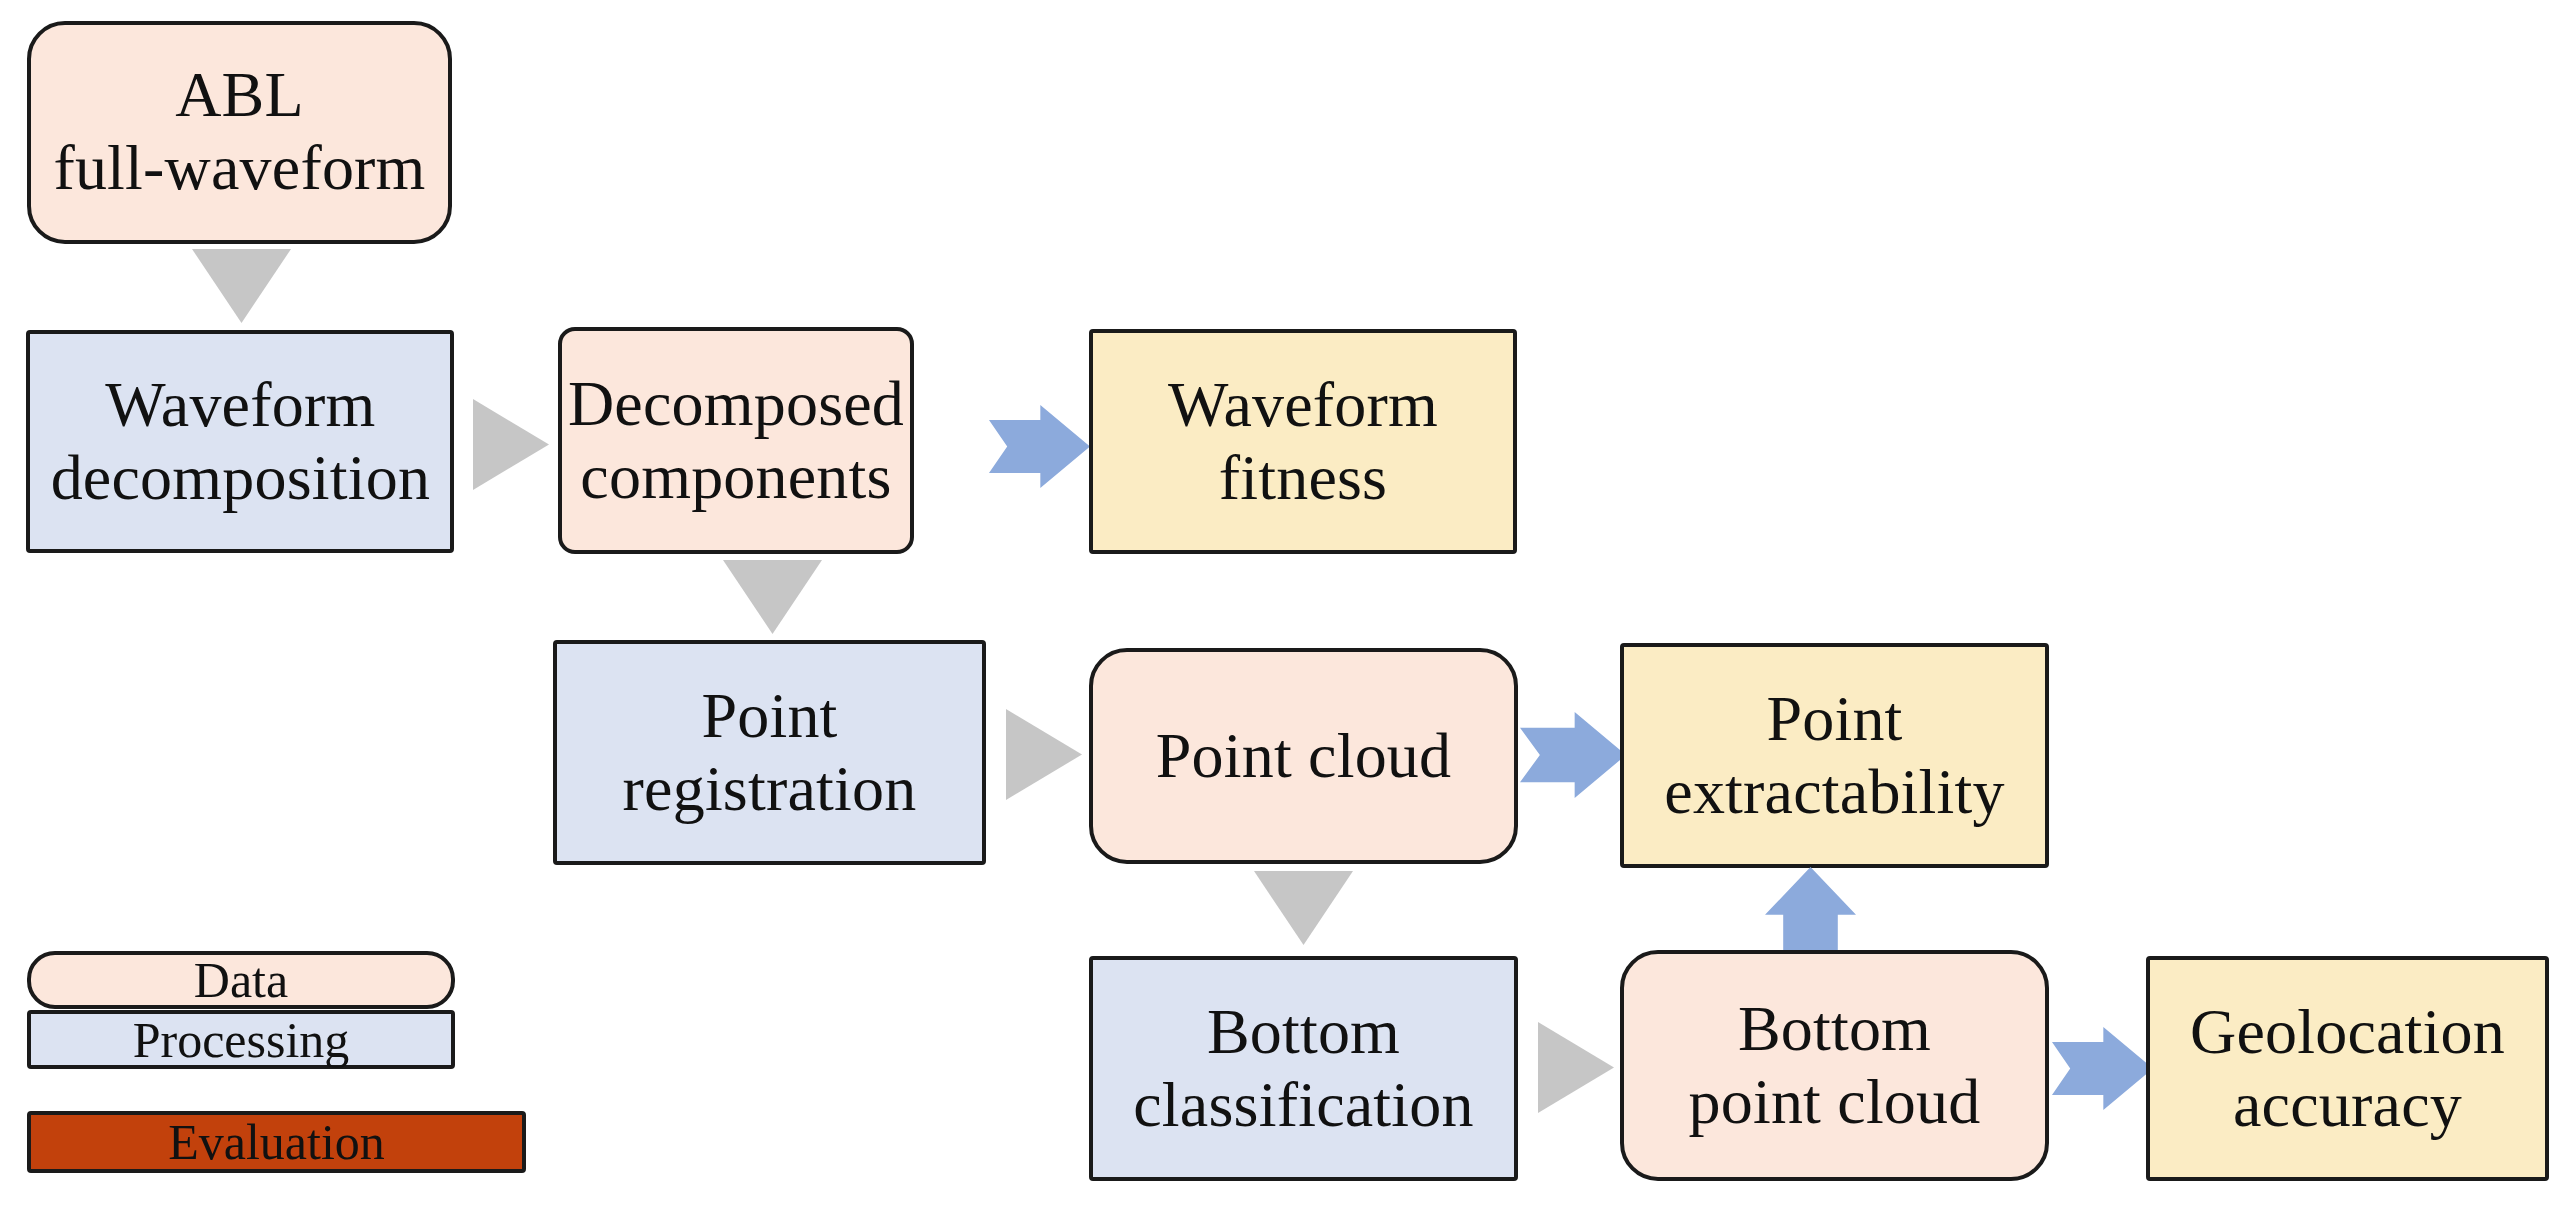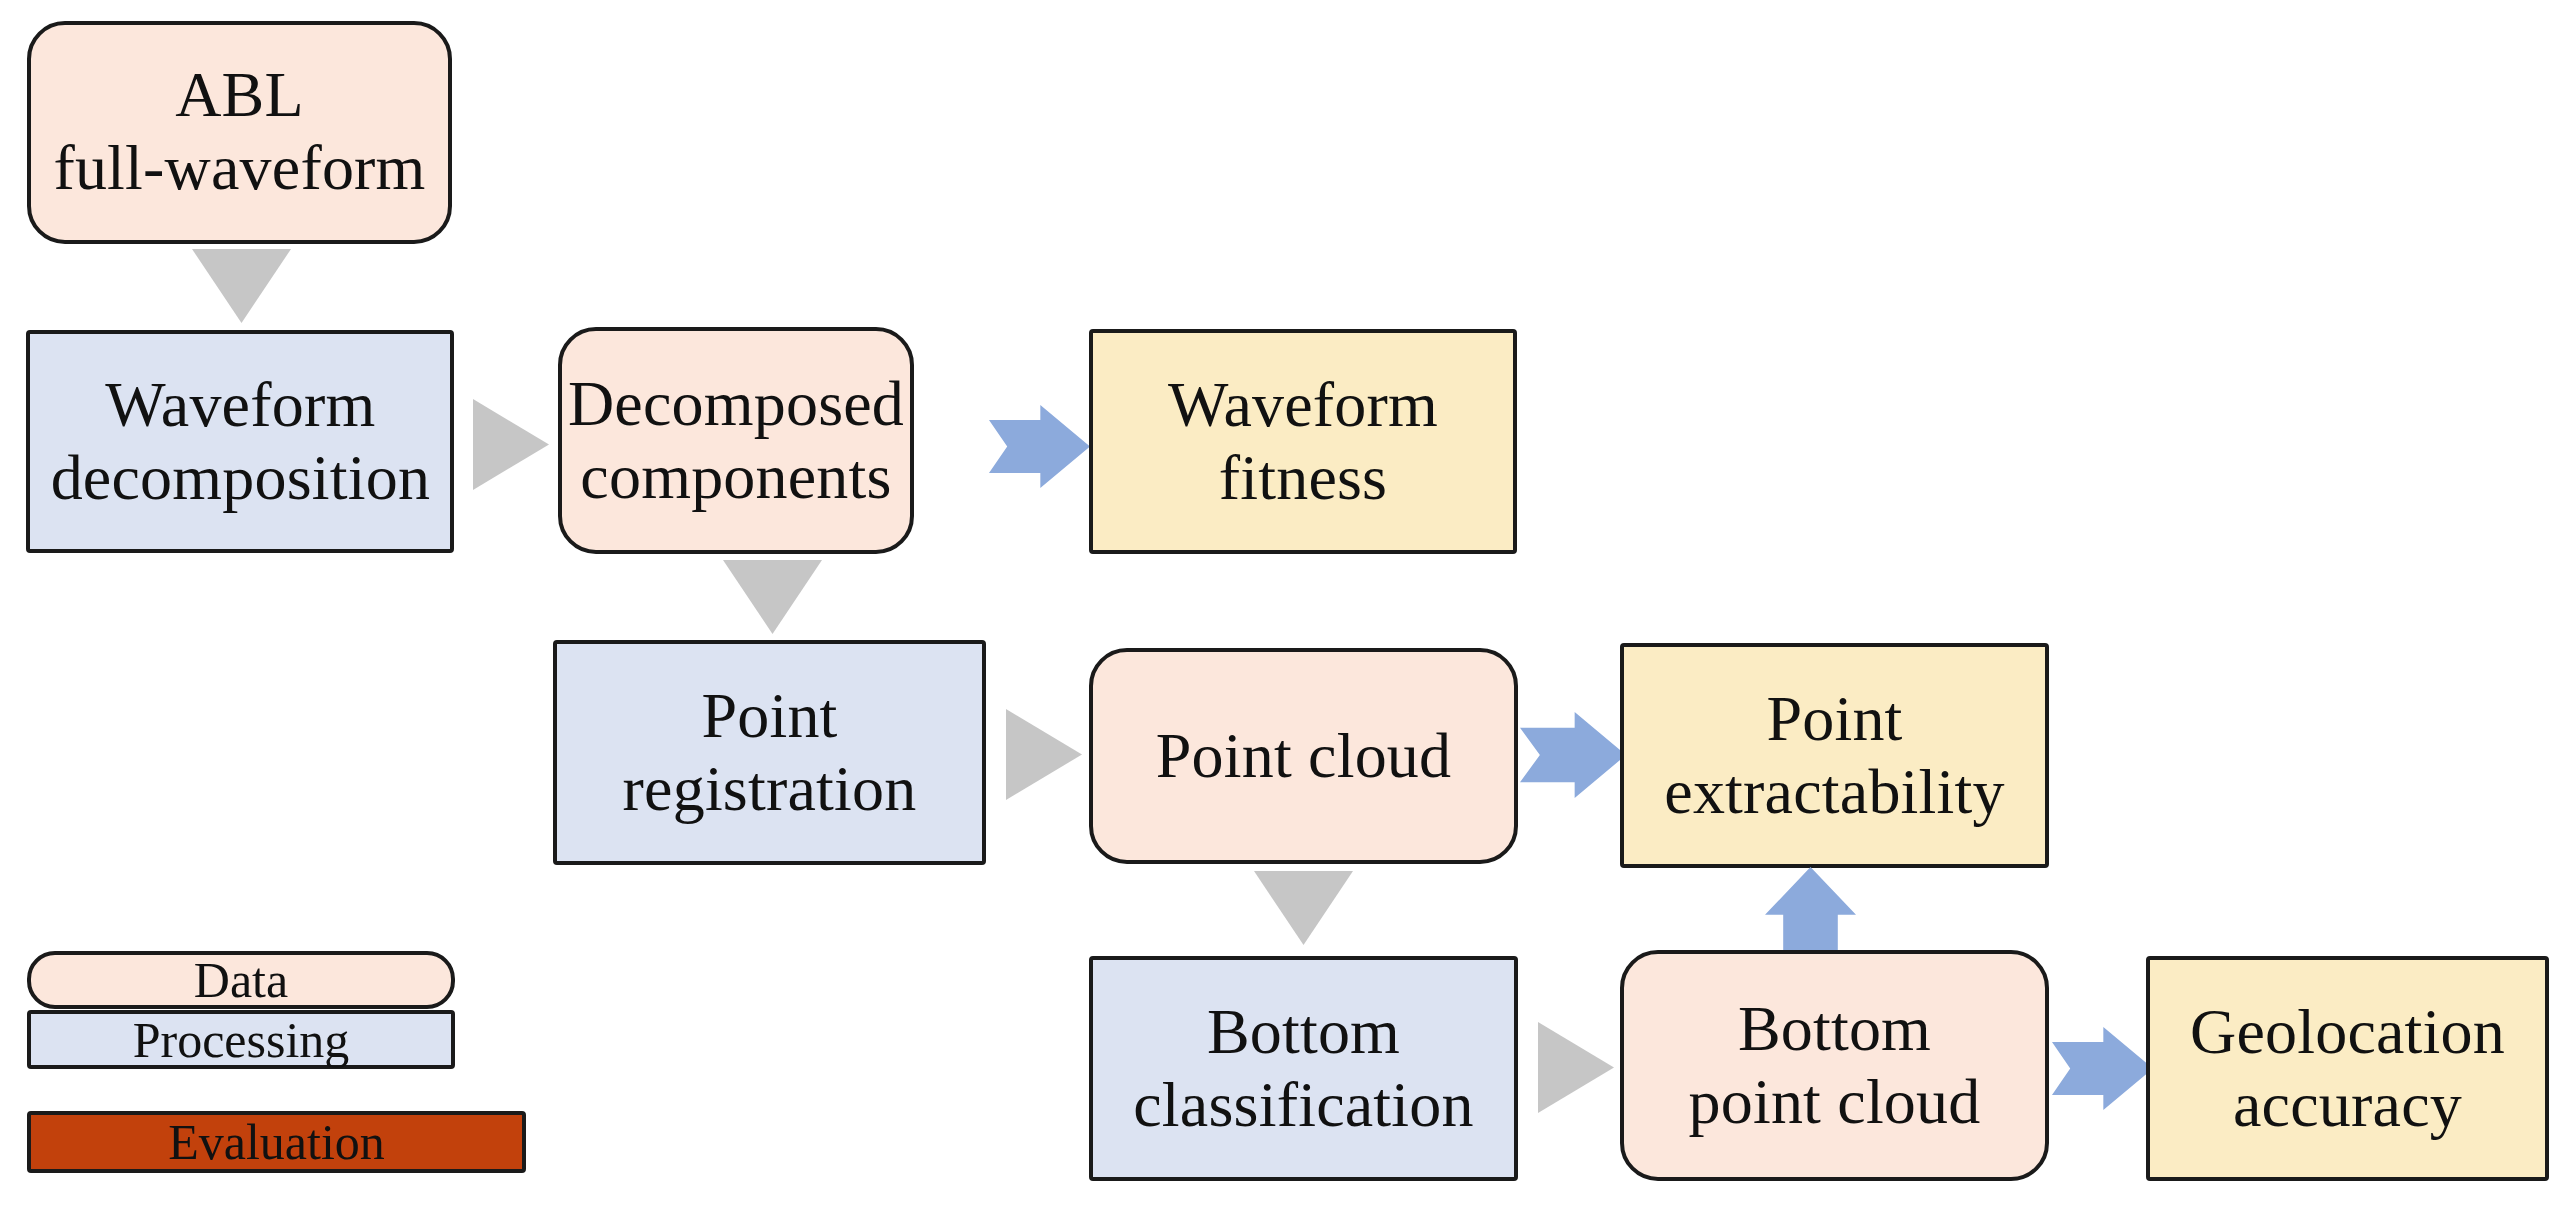--- a/index.html
+++ b/index.html
@@ -72,21 +72,21 @@
     <span>Waveform
 decomposition</span>
   </div>
 
   <div class="arrow" style="left:473px; top:399px; width:76px; height:91px;">
     <svg viewBox="0 0 92 110" preserveAspectRatio="none">
       <polygon points="0,0 92,55 0,110" fill="#C6C6C6"></polygon>
     </svg>
   </div>
 
-  <div class="node rounded fill-data" style="left:558px; top:327px; width:356px; height:227px;">
+  <div class="node rounded fill-data" style="left:558px; top:327px; width:356px; height:227px;border-radius:17px;">
     <span>Decomposed
 components</span>
   </div>
 
   <div class="arrow" style="left:989px; top:405px; width:101px; height:83px;">
     <svg viewBox="0 0 122 100" preserveAspectRatio="none">
       <polygon points="0,18 22,50 0,82 62,82 62,100 122,50 62,0 62,18" fill="#8CAADC"></polygon>
     </svg>
   </div>
 

